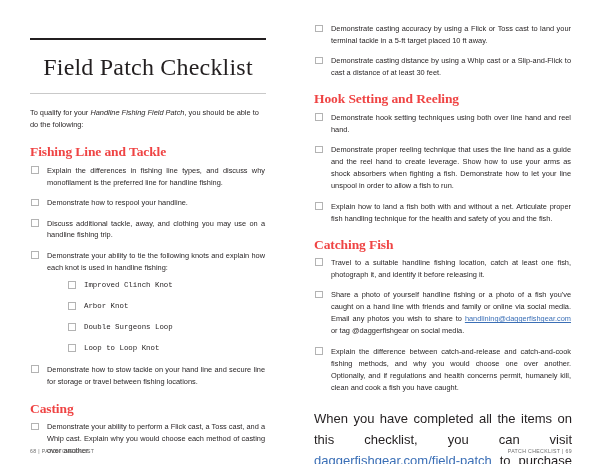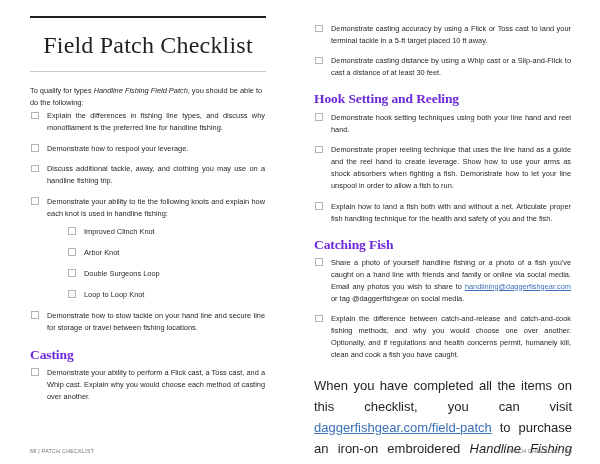--- a/index.html
+++ b/index.html
@@ -29,21 +29,21 @@
     height: 100%;
     box-sizing: border-box;
   }
 
   .col {
     box-sizing: border-box;
     position: relative;
   }
   .col-left {
     width: 288px;
-    padding: 16px 22px 0 30px;
+    padding: 38px 22px 0 30px;
   }
   .col-right {
     width: 312px;
     padding: 22px 28px 0 26px;
   }
 
   
   .rule-thick {
     height: 0;
     border-top: 2.2px solid #231f20;
@@ -76,21 +76,21 @@
   }
   .intro em {
     font-style: italic;
   }
 
   
   .section-heading {
     font-family: "Liberation Serif", serif;
     font-size: 13.5px;
     font-weight: 700;
-    color: #6d28d9;
+    color: #ef4444;
     margin: 13px 0 4px 0;
     line-height: 1.2;
     letter-spacing: -0.1px;
   }
   .col-right .section-heading {
     margin-top: 12px;
   }
 
   
   ul.checklist {
@@ -106,20 +106,21 @@
     padding-left: 16px;
     margin: 0 0 8.5px 0;
     font-size: 7.4px;
     line-height: 1.62;
     text-align: justify;
     color: #231f20;
   }
   ul.checklist.sub li.check-item {
     text-align: left;
     margin-bottom: 9px;
+    font-family: Liberation Mono, monospace;
   }
   .checkbox {
     position: absolute;
     left: 0;
     top: 1.5px;
     width: 7.5px;
     height: 7.5px;
     border: 0.9px solid #b3b3b3;
     background: #ffffff;
     box-sizing: border-box;
@@ -165,31 +166,32 @@
 <div class="page">
   <div class="columns">
 
     <div class="col col-left">
 
       <div class="rule-thick"></div>
       <h1 class="page-title">Field Patch Checklist</h1>
       <div class="rule-thin"></div>
 
       <p class="intro">
-        <span>To qualify for types </span><em>Handline Fishing Field Patch</em><span>, you should be able to do the following:</span>
+        <span>To qualify for your </span><em>Handline Fishing Field Patch</em><span>, you should be able to do the following:</span>
       </p>
 
+      <h2 class="section-heading">Fishing Line and Tackle</h2>
       <ul class="checklist">
         <li class="check-item">
           <span class="checkbox"></span>
           <span class="item-text">Explain the differences in fishing line types, and discuss why monofilament is the preferred line for handline fishing.</span>
         </li>
         <li class="check-item">
           <span class="checkbox"></span>
-          <span class="item-text">Demonstrate how to respool your leverage.</span>
+          <span class="item-text">Demonstrate how to respool your handline.</span>
         </li>
         <li class="check-item">
           <span class="checkbox"></span>
           <span class="item-text">Discuss additional tackle, away, and clothing you may use on a handline fishing trip.</span>
         </li>
         <li class="check-item">
           <span class="checkbox"></span>
           <span class="item-text">Demonstrate your ability to tie the following knots and explain how each knot is used in handline fishing:</span>
           <ul class="checklist sub">
             <li class="check-item">
@@ -237,34 +239,38 @@
         <li class="check-item">
           <span class="checkbox"></span>
           <span class="item-text">Demonstrate casting distance by using a Whip cast or a Slip-and-Flick to cast a distance of at least 30 feet.</span>
         </li>
       </ul>
 
       <h2 class="section-heading">Hook Setting and Reeling</h2>
       <ul class="checklist">
         <li class="check-item">
           <span class="checkbox"></span>
-          <span class="item-text">Demonstrate hook setting techniques using both your line hand and reel hand.</span>
+          <span class="item-text">Demonstrate hook setting techniques using both over line hand and reel hand.</span>
         </li>
         <li class="check-item">
           <span class="checkbox"></span>
           <span class="item-text">Demonstrate proper reeling technique that uses the line hand as a guide and the reel hand to create leverage. Show how to use your arms as shock absorbers when fighting a fish. Demonstrate how to let your line  unspool in order to allow a fish to run.</span>
         </li>
         <li class="check-item">
           <span class="checkbox"></span>
           <span class="item-text">Explain how to land a fish both with and without a net.  Articulate proper fish handling technique for the health and safety of you and the fish.</span>
         </li>
       </ul>
 
       <h2 class="section-heading">Catching Fish</h2>
       <ul class="checklist">
+        <li class="check-item">
+          <span class="checkbox"></span>
+          <span class="item-text">Travel to a suitable handline fishing location, catch at least one fish, photograph it, and identify it before releasing it.</span>
+        </li>
         <li class="check-item">
           <span class="checkbox"></span>
           <span class="item-text"><span>Share a photo of yourself handline fishing or a photo of a fish you've caught on a hand line with friends and family or online via social media. Email any photos you wish to share to </span><a class="link" href="#">handlining@daggerfishgear.com</a><span> or tag @daggerfishgear on social media.</span></span>
         </li>
         <li class="check-item">
           <span class="checkbox"></span>
           <span class="item-text">Explain the difference between catch-and-release and catch-and-cook fishing methods, and why you would choose one over another. Optionally, and if regulations and health concerns permit, humanely kill, clean and cook a fish you have caught.</span>
         </li>
       </ul>
 

